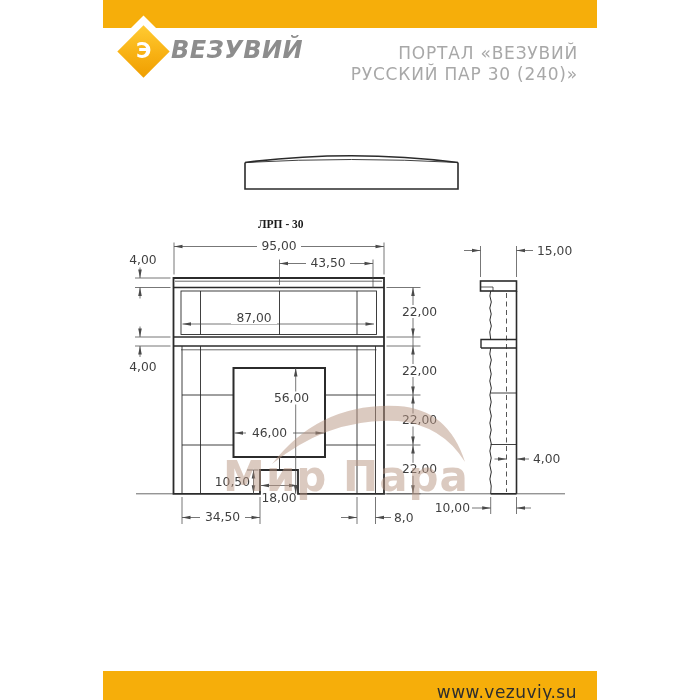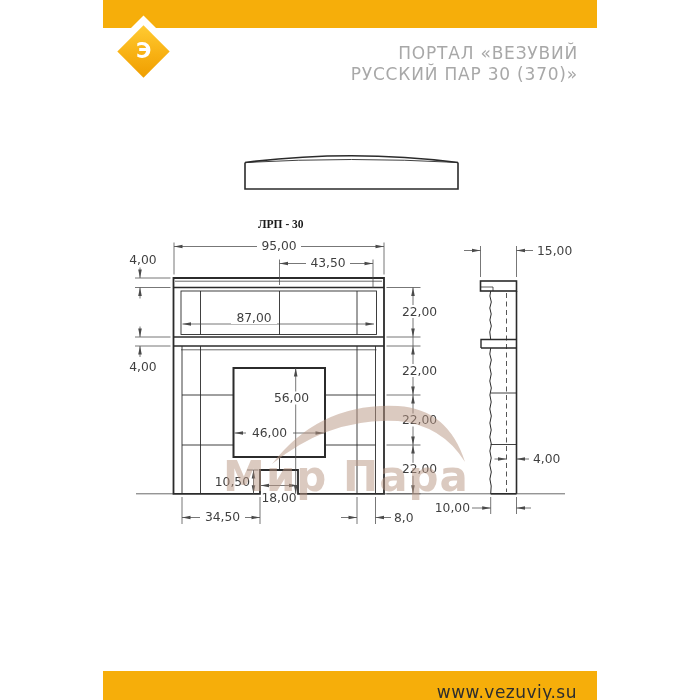--- a/index.html
+++ b/index.html
@@ -27,23 +27,24 @@
 </head>
 <body>
 
 <div class="page">
 
   <div class="topbar"></div>
   <div class="notch"></div>
   <div class="diamond">
     <span>Э</span>
   </div>
+  <div class="brand">ВЕЗУВИЙ</div>
   <div class="title">
     <div>ПОРТАЛ «ВЕЗУВИЙ</div>
-    <div>РУССКИЙ ПАР 30 (370)»</div>
+    <div>РУССКИЙ ПАР 30 (240)»</div>
   </div>
 
   <svg width="700" height="700" viewBox="0 0 700 700" style="position:absolute;left:0;top:0;">
 
     <g stroke="#2b2b2b" fill="none">
       <path d="M245,162.5 V189 H458 V162.5" stroke-width="1.6"></path>
       <path d="M245,162.5 Q351.5,149 458,162.5" stroke-width="1.6"></path>
       <path d="M245,162.5 Q351.5,156.5 458,162.5" stroke-width="0.9"></path>
     </g>
 

